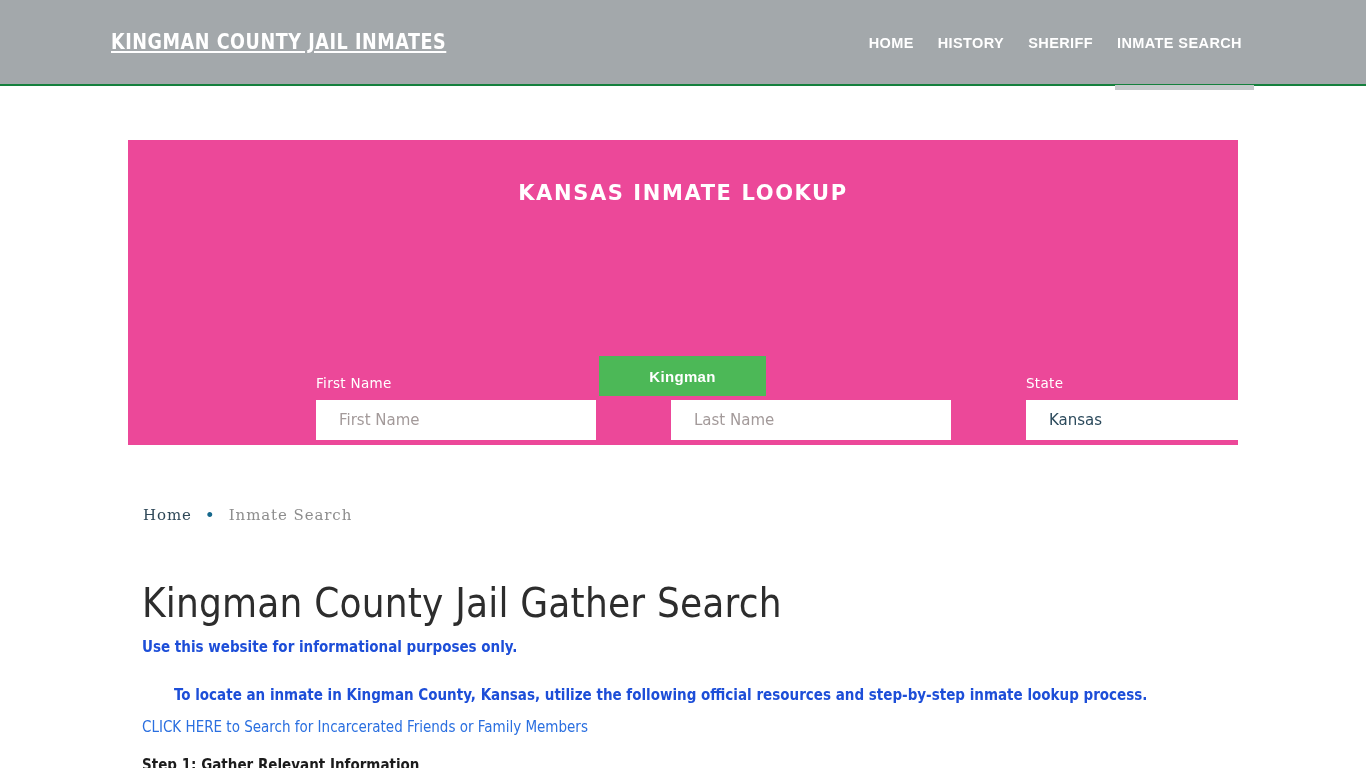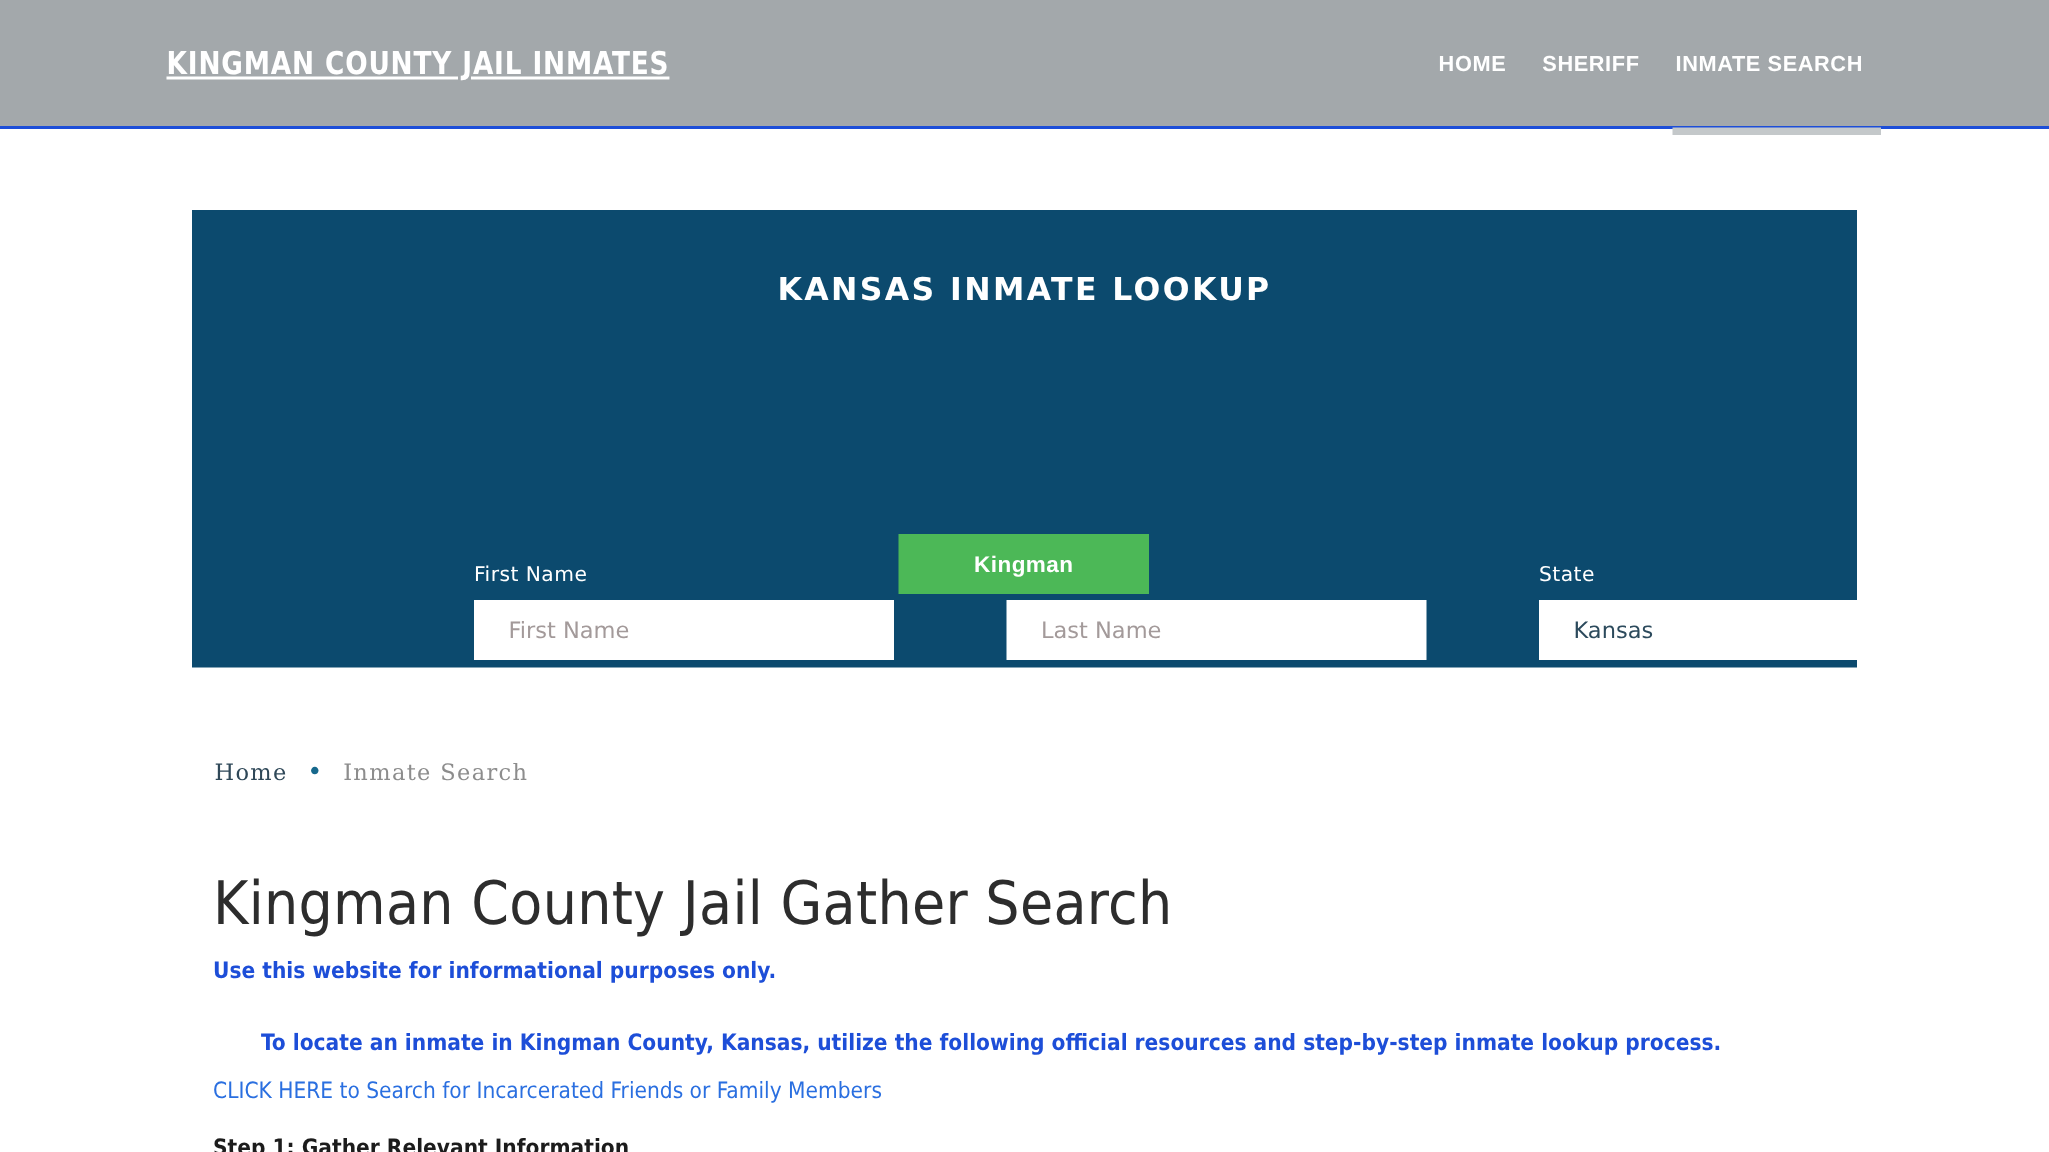--- a/index.html
+++ b/index.html
@@ -12,21 +12,21 @@
     background: #ffffff;
     font-family: "Liberation Sans", sans-serif;
   }
 
   
   .site-header {
     position: relative;
     width: 1366px;
     height: 86px;
     background: #a3a8ab;
-    border-bottom: 2px solid #1d4ed8;
+    border-bottom: 2px solid #15803d;
     display: flex;
     align-items: center;
   }
   .brand {
     position: absolute;
     left: 111px;
     top: 30px;
     font-family: "DejaVu Sans Condensed", "Liberation Sans Narrow", "Liberation Sans", sans-serif;
     font-weight: bold;
     font-size: 21px;
@@ -71,21 +71,21 @@
     background: #c4c8ca;
   }
 
   
   .lookup-panel {
     position: absolute;
     left: 128px;
     top: 140px;
     width: 1110px;
     height: 305px;
-    background: #0c4a6e;
+    background: #ec4899;
   }
   .lookup-title {
     position: absolute;
     left: 0;
     right: 0;
     top: 41px;
     text-align: center;
     font-family: "DejaVu Sans", sans-serif;
     font-size: 21px;
     font-weight: bold;
@@ -207,20 +207,21 @@
   }
 </style>
 </head>
 <body>
 
 <header class="site-header">
   <a class="brand" href="#">KINGMAN COUNTY JAIL INMATES</a>
 
   <nav class="main-nav">
     <a class="nav-item first" href="#">HOME</a>
+    <a class="nav-item" href="#">HISTORY</a>
     <a class="nav-item" href="#">SHERIFF</a>
     <a class="nav-item active" href="#">INMATE SEARCH</a>
   </nav>
 </header>
 
 <section class="lookup-panel">
   <div class="lookup-title">KANSAS INMATE LOOKUP</div>
 
   <div class="fields-row">
 

